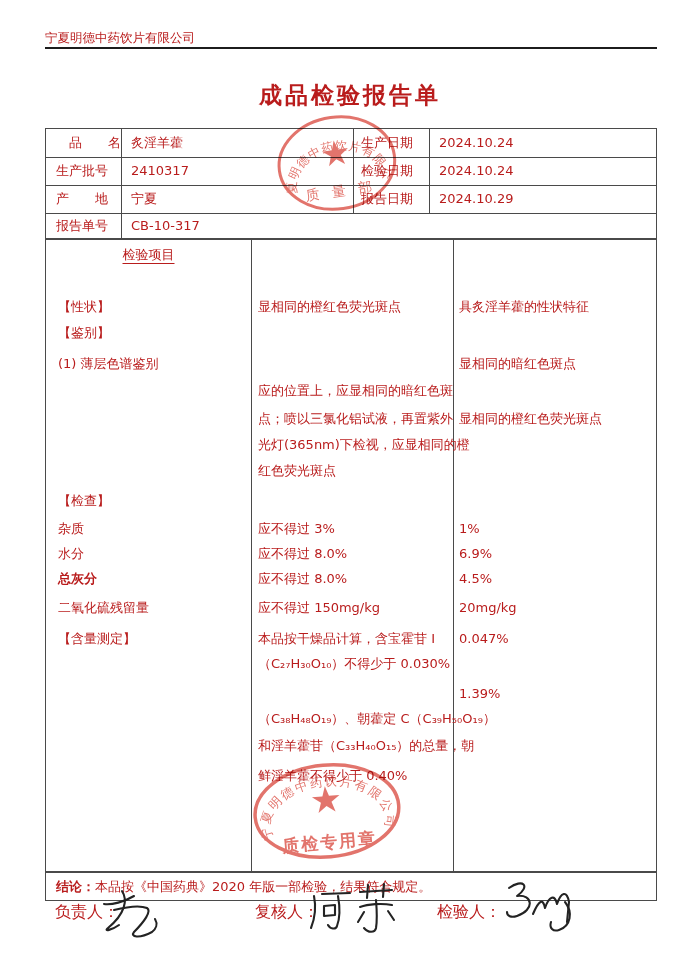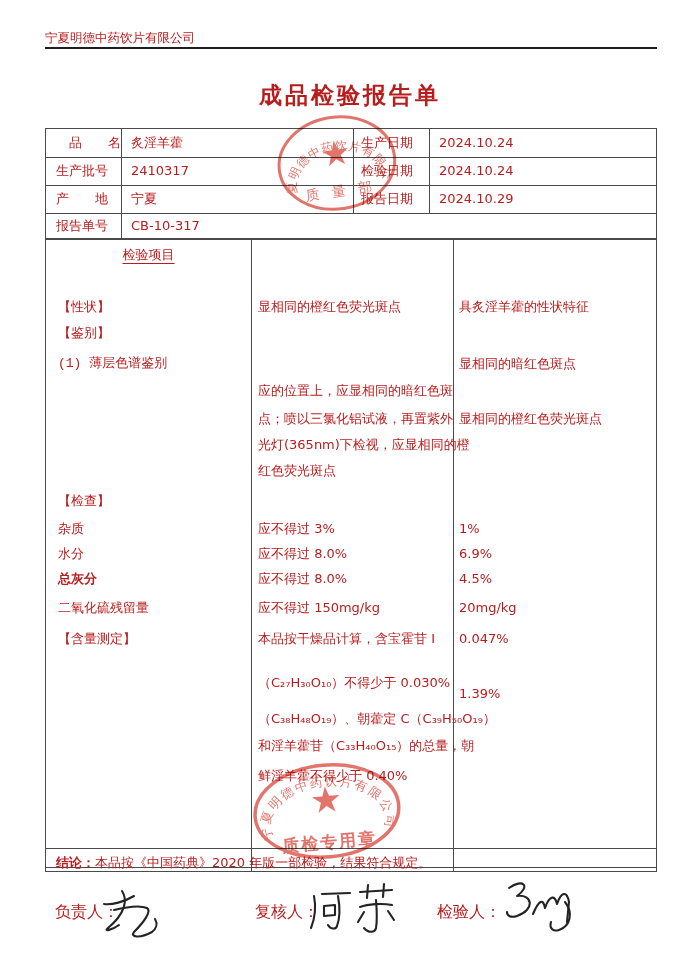--- a/index.html
+++ b/index.html
@@ -61,55 +61,55 @@
   </div>
 
   <div class="abs box" style="left:45px;top:239px;width:612px;height:633px;">
     <div class="vline" style="left:205px;"></div>
     <div class="vline" style="left:407px;"></div>
 
     <div class="colhead" style="left:0;width:205px;">检验项目</div>
 
     <div class="ln" style="left:12px;top:59px;">【性状】</div>
     <div class="ln" style="left:12px;top:85px;">【鉴别】</div>
-    <div class="ln" style="left:12px;top:116px;font-family:Liberation Mono, monospace;">(1) 薄层色谱鉴别</div>
+    <div class="ln" style="left:12px;top:116px;">(1) 薄层色谱鉴别</div>
     <div class="ln" style="left:12px;top:253px;">【检查】</div>
     <div class="ln" style="left:12px;top:281px;">杂质</div>
     <div class="ln" style="left:12px;top:306px;">水分</div>
     <div class="ln" style="left:12px;top:331px;font-weight:bold;">总灰分</div>
     <div class="ln" style="left:12px;top:360px;">二氧化硫残留量</div>
     <div class="ln" style="left:12px;top:391px;">【含量测定】</div>
 
     <div class="ln" style="left:212px;top:59px;">显相同的橙红色荧光斑点</div>
     <div class="ln" style="left:212px;top:143px;">应的位置上，应显相同的暗红色斑</div>
     <div class="ln" style="left:212px;top:171px;">点；喷以三氯化铝试液，再置紫外</div>
     <div class="ln" style="left:212px;top:197px;">光灯(365nm)下检视，应显相同的橙</div>
     <div class="ln" style="left:212px;top:223px;">红色荧光斑点</div>
     <div class="ln" style="left:212px;top:281px;">应不得过 3%</div>
     <div class="ln" style="left:212px;top:306px;">应不得过 8.0%</div>
     <div class="ln" style="left:212px;top:331px;">应不得过 8.0%</div>
     <div class="ln" style="left:212px;top:360px;">应不得过 150mg/kg</div>
     <div class="ln" style="left:212px;top:391px;">本品按干燥品计算，含宝霍苷 I</div>
-    <div class="ln" style="left:212px;top:416px;margin-top:19px;">（C₂₇H₃₀O₁₀）不得少于 0.030%</div>
+    <div class="ln" style="left:212px;top:416px;">（C₂₇H₃₀O₁₀）不得少于 0.030%</div>
     <div class="ln" style="left:212px;top:471px;">（C₃₈H₄₈O₁₉）、朝藿定 C（C₃₉H₅₀O₁₉）</div>
     <div class="ln" style="left:212px;top:498px;">和淫羊藿苷（C₃₃H₄₀O₁₅）的总量，朝</div>
     <div class="ln" style="left:212px;top:528px;">鲜淫羊藿不得少于 0.40%</div>
 
     <div class="ln" style="left:413px;top:59px;">具炙淫羊藿的性状特征</div>
     <div class="ln" style="left:413px;top:116px;">显相同的暗红色斑点</div>
     <div class="ln" style="left:413px;top:171px;">显相同的橙红色荧光斑点</div>
     <div class="ln" style="left:413px;top:281px;">1%</div>
     <div class="ln" style="left:413px;top:306px;text-align:right;">6.9%</div>
     <div class="ln" style="left:413px;top:331px;">4.5%</div>
     <div class="ln" style="left:413px;top:360px;">20mg/kg</div>
     <div class="ln" style="left:413px;top:391px;">0.047%</div>
     <div class="ln" style="left:413px;top:446px;">1.39%</div>
   </div>
 
-  <div class="abs box" style="left:45px;top:848px;width:612px;height:20px;">
+  <div class="abs box" style="left:45px;top:872px;width:612px;height:29px;">
     <div class="cell" style="left:10px;top:6px;">
       <span class="concl-label">结论：</span><span>本品按《中国药典》2020 年版一部检验，结果符合规定。</span>
     </div>
   </div>
 
   <div class="abs txt" style="left:55px;top:904px;">负责人：</div>
   <div class="abs txt" style="left:255px;top:904px;">复核人：</div>
   <div class="abs txt" style="left:437px;top:904px;">检验人：</div>
 
   <svg class="abs sig" style="left:92px;top:886px;" width="100" height="62" viewBox="0 0 100 62">

